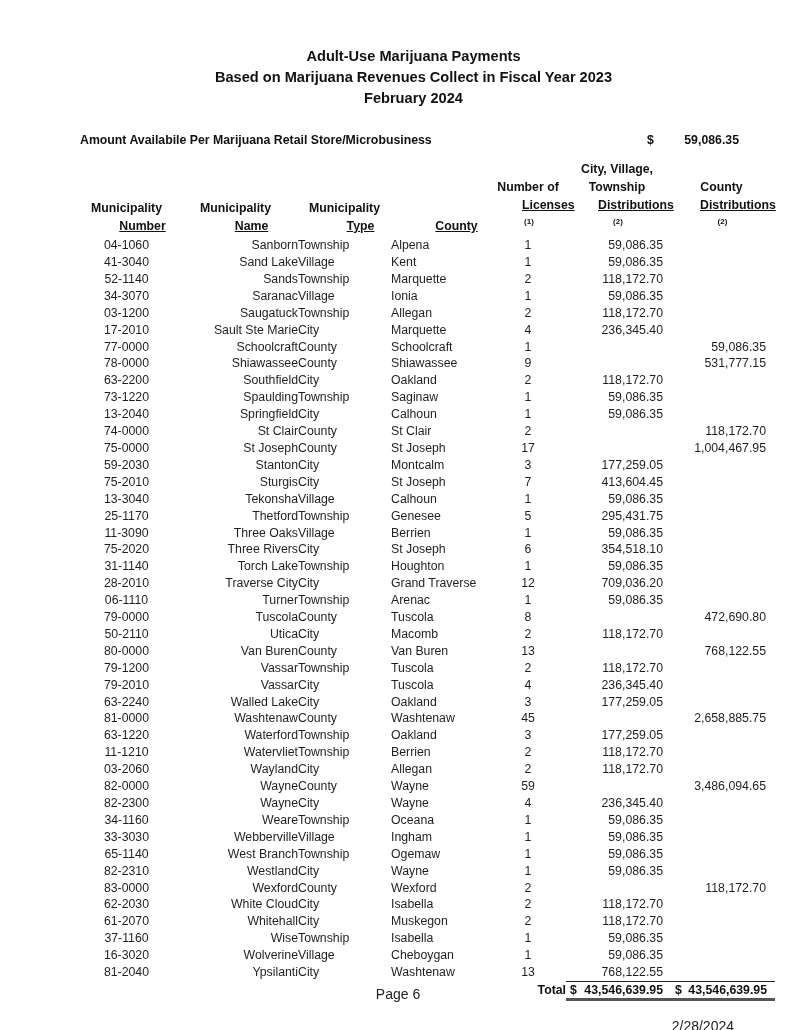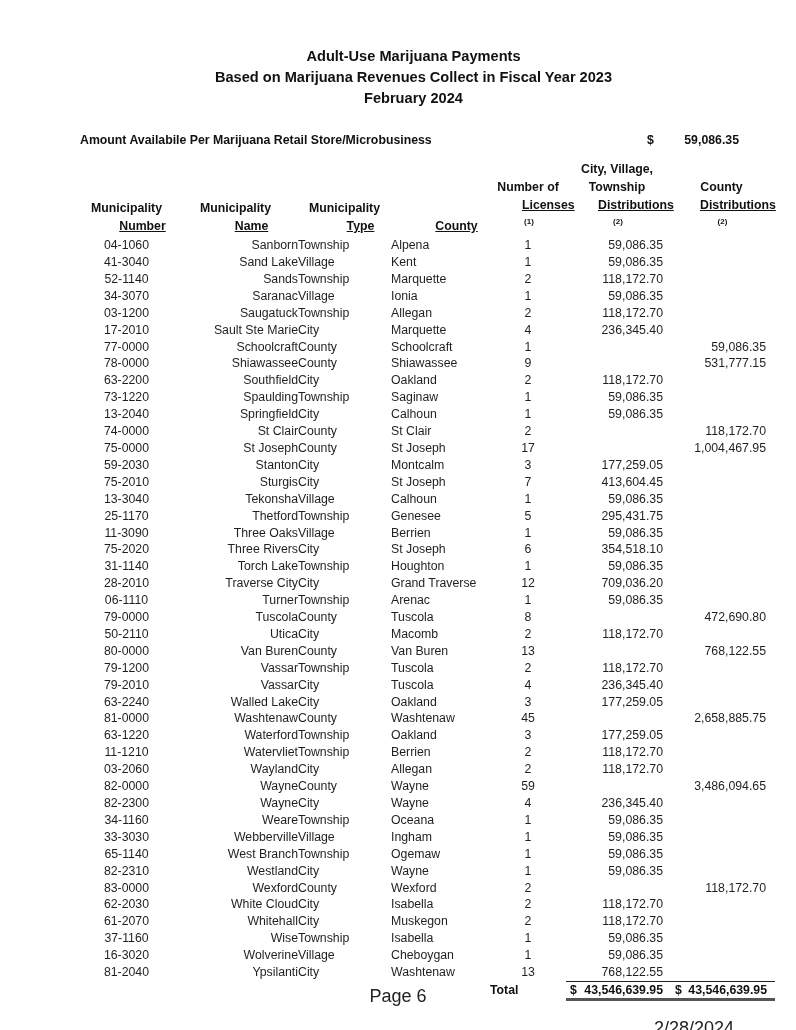--- a/index.html
+++ b/index.html
@@ -35,27 +35,27 @@
   tbody td { height:16.9px; line-height:16.9px; padding:0; white-space:nowrap; overflow:hidden; }
   td.c-num   { text-align:center; }
   td.c-name  { text-align:right; padding-left:2px; }
   td.c-type  { text-align:left; }
   td.c-cnty  { text-align:left; }
   td.c-lic   { text-align:center; }
   td.c-cvt   { text-align:right; padding-right:5px; }
   td.c-cdst  { text-align:right; padding-right:9px; }
 
   tfoot td { height:18px; font-weight:bold; color:#111; }
-  tfoot .total-label { text-align:left; vertical-align:middle; }
+  tfoot .total-label { text-align:right; vertical-align:middle; }
   tfoot td.money-cell { border-top:1px solid #222; border-bottom:3px solid #555; vertical-align:middle; }
   tfoot .money-inner { display:flex; justify-content:space-between; align-items:baseline; line-height:15px; padding-top:1px; }
   tfoot td.money-cvt  .money-inner { padding-left:4px; padding-right:5px; }
   tfoot td.money-cdst .money-inner { padding-left:7px; padding-right:8px; }
 
-  .footer { position:absolute; top:986px; left:0; width:796px; text-align:center; font-size:18px; color:#222; }
+  .footer { position:absolute; top:986px; left:0; width:796px; text-align:center; font-size:14px; color:#222; }
   .footer .date { position:absolute; right:62px; top:0;margin-top:32px; }
 </style>
 </head>
 <body>
 
 <div class="page">
 
   <div class="title-block">
     <div>Adult-Use Marijuana Payments</div>
     <div>Based on Marijuana Revenues Collect in Fiscal Year 2023</div>

